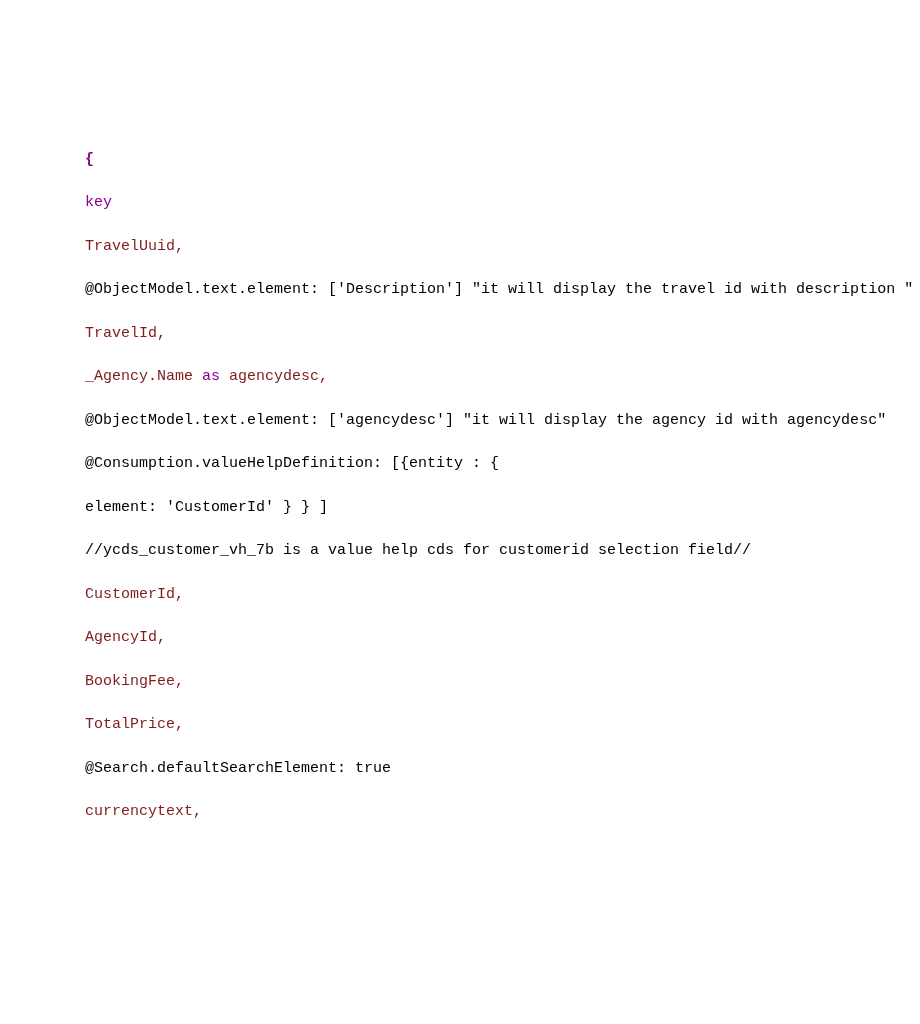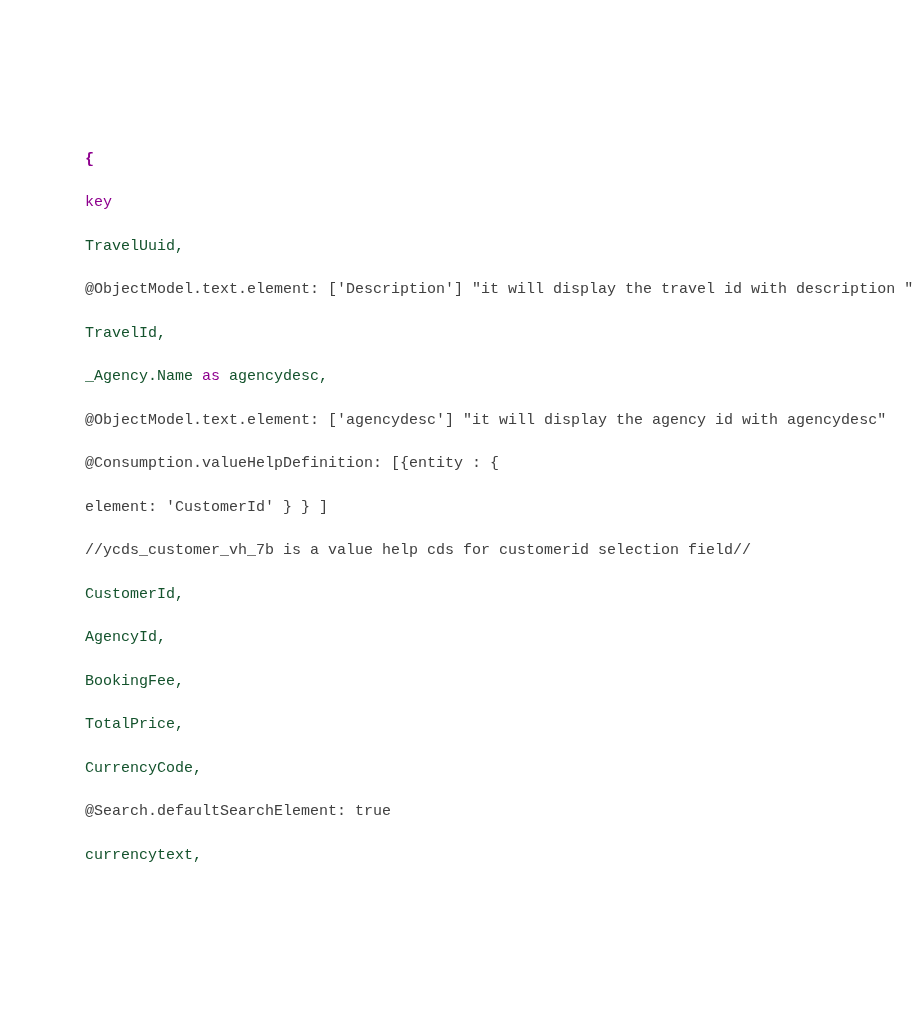--- a/index.html
+++ b/index.html
@@ -9,22 +9,22 @@
     font-size: 15px;
     line-height: 1.45;
     color: #222;
     background: #fff;
     white-space: pre;
   }
   .code-block { white-space: pre; }
   .line { display: block; }
   .c-brace    { color: #8e008e; font-weight: bold; }             
   .c-keyword  { color: #8e008e; font-weight: normal; }             
-  .c-annot    { color: #404040; }                                
-  .c-default  { color: #14532d; }                                   
+  .c-annot    { color: #000000; }                                
+  .c-default  { color: #7f1d1d; }                                   
 </style>
 </head>
 <body>
 
 
 
 <div class="code-block">
 <span class="line"><span class="c-brace">{</span></span>
 <span class="line"><span class="c-keyword">key</span></span>
 <span class="line"><span class="c-default">TravelUuid,</span></span>
@@ -32,21 +32,20 @@
 <span class="line"><span class="c-default">TravelId,</span></span>
 <span class="line"><span class="c-default">_Agency.Name </span><span class="c-keyword">as</span><span class="c-default"> agencydesc,</span></span>
 <span class="line"><span class="c-annot">@ObjectModel.text.element: ['agencydesc'] "it will display the agency id with agencydesc"</span></span>
 <span class="line"><span class="c-annot">@Consumption.valueHelpDefinition: [{entity : {</span></span>
 <span class="line"><span class="c-annot">element: 'CustomerId' } } ]</span></span>
 <span class="line"><span class="c-annot">//ycds_customer_vh_7b is a value help cds for customerid selection field//</span></span>
 <span class="line"><span class="c-default">CustomerId,</span></span>
 <span class="line"><span class="c-default">AgencyId,</span></span>
 <span class="line"><span class="c-default">BookingFee,</span></span>
 <span class="line"><span class="c-default">TotalPrice,</span></span>
-<span class="line"><span class="c-default">CurrencyCode,</span></span>
 <span class="line"><span class="c-annot">@Search.defaultSearchElement: true</span></span>
 <span class="line"><span class="c-default">currencytext,</span></span>
 
 
 
 
 
 
 
 

